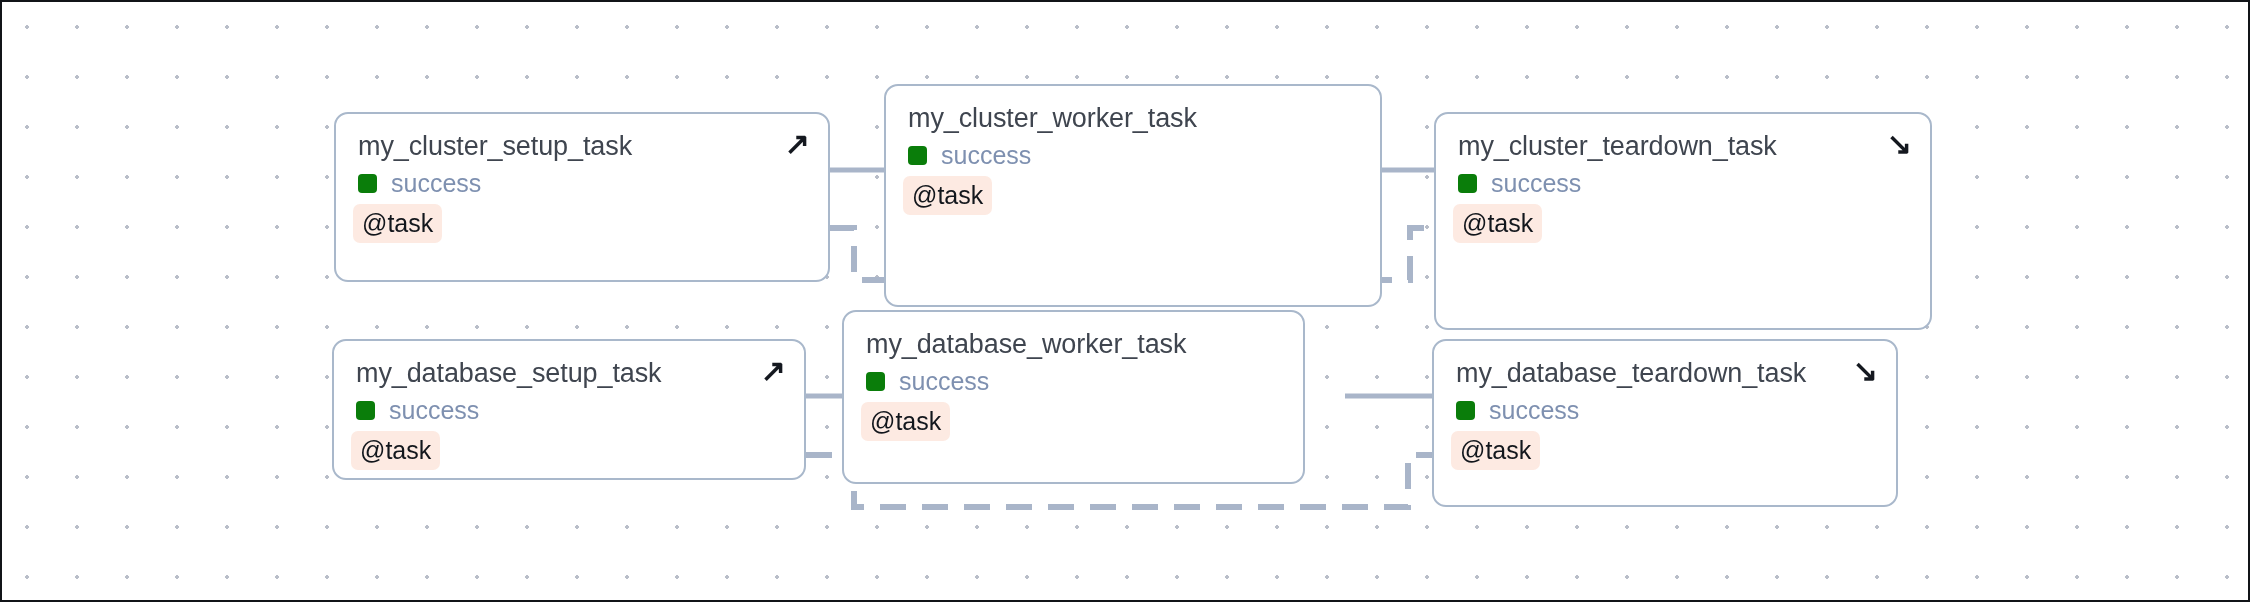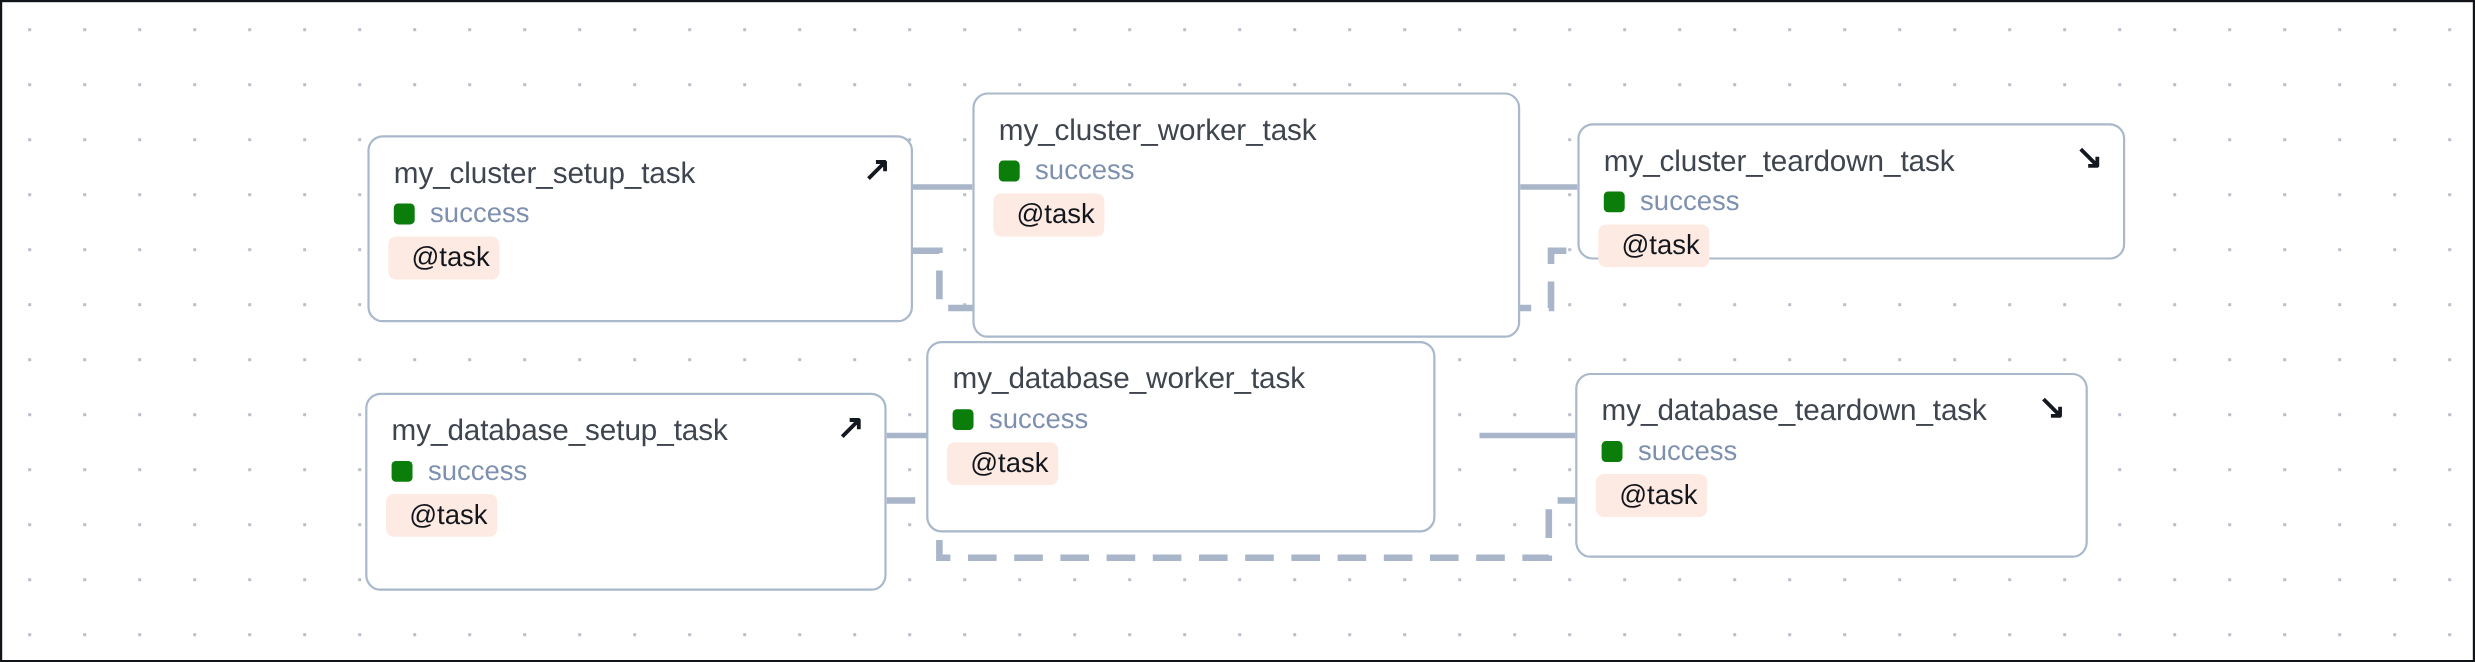--- a/index.html
+++ b/index.html
@@ -91,21 +91,21 @@
   }
 
   .node-tag {
     position: absolute;
     left: 17px;
     top: 90px;
     background: #fdeae2;
     color: #12161c;
     font-size: 25px;
     line-height: 28px;
-    padding: 5px 9px 6px 21px;
+    padding: 5px 9px 6px 9px;
     border-radius: 7px;
     white-space: nowrap;
   }
 
   .edge-solid {
     fill: none;
     stroke: #a9b5c9;
     stroke-width: 5;
     stroke-linecap: butt;
   }
@@ -125,51 +125,51 @@
 
   <svg id="edges" viewBox="0 0 2250 602" xmlns="http://www.w3.org/2000/svg">
       <path d="M 828 168 L 882 168" class="edge-solid"></path>
       <path d="M 1380 168 L 1432 168" class="edge-solid"></path>
       <path d="M 828 226 L 852 226 L 852 278 L 1408 278 L 1408 226 L 1432 226" class="edge-dashed"></path>
       <path d="M 804 394 L 880 394" class="edge-solid"></path>
       <path d="M 1343 394 L 1430 394" class="edge-solid"></path>
       <path d="M 804 453 L 852 453 L 852 505 L 1406 505 L 1406 453 L 1430 453" class="edge-dashed"></path>
     </svg>
 
-  <div class="node" style="left: 332px; top: 121px; width: 496px; height: 170px;">
+  <div class="node" style="left: 332px; top: 110px; width: 496px; height: 170px;">
     <div class="node-title">my_cluster_setup_task</div>
     <div class="node-arrow" style="right: 18px;">↗</div>
     <div class="node-status">
       <span class="status-swatch"></span>
       <span class="status-label">success</span>
     </div>
     <div class="node-tag">@task</div>
   </div>
 
   <div class="node" style="left: 882px; top: 82px; width: 498px; height: 223px;">
     <div class="node-title">my_cluster_worker_task</div>
     <div class="node-arrow" style="right: 18px;"></div>
     <div class="node-status">
       <span class="status-swatch"></span>
       <span class="status-label">success</span>
     </div>
     <div class="node-tag">@task</div>
   </div>
 
-  <div class="node" style="left: 1432px; top: 110px; width: 498px; height: 124px;">
+  <div class="node" style="left: 1432px; top: 110px; width: 498px; height: 218px;">
     <div class="node-title">my_cluster_teardown_task</div>
     <div class="node-arrow" style="right: 18px;">↘</div>
     <div class="node-status">
       <span class="status-swatch"></span>
       <span class="status-label">success</span>
     </div>
     <div class="node-tag">@task</div>
   </div>
 
-  <div class="node" style="left: 330px; top: 355px; width: 474px; height: 180px;">
+  <div class="node" style="left: 330px; top: 337px; width: 474px; height: 141px;">
     <div class="node-title">my_database_setup_task</div>
     <div class="node-arrow" style="right: 18px;">↗</div>
     <div class="node-status">
       <span class="status-swatch"></span>
       <span class="status-label">success</span>
     </div>
     <div class="node-tag">@task</div>
   </div>
 
   <div class="node" style="left: 840px; top: 308px; width: 463px; height: 174px;">

